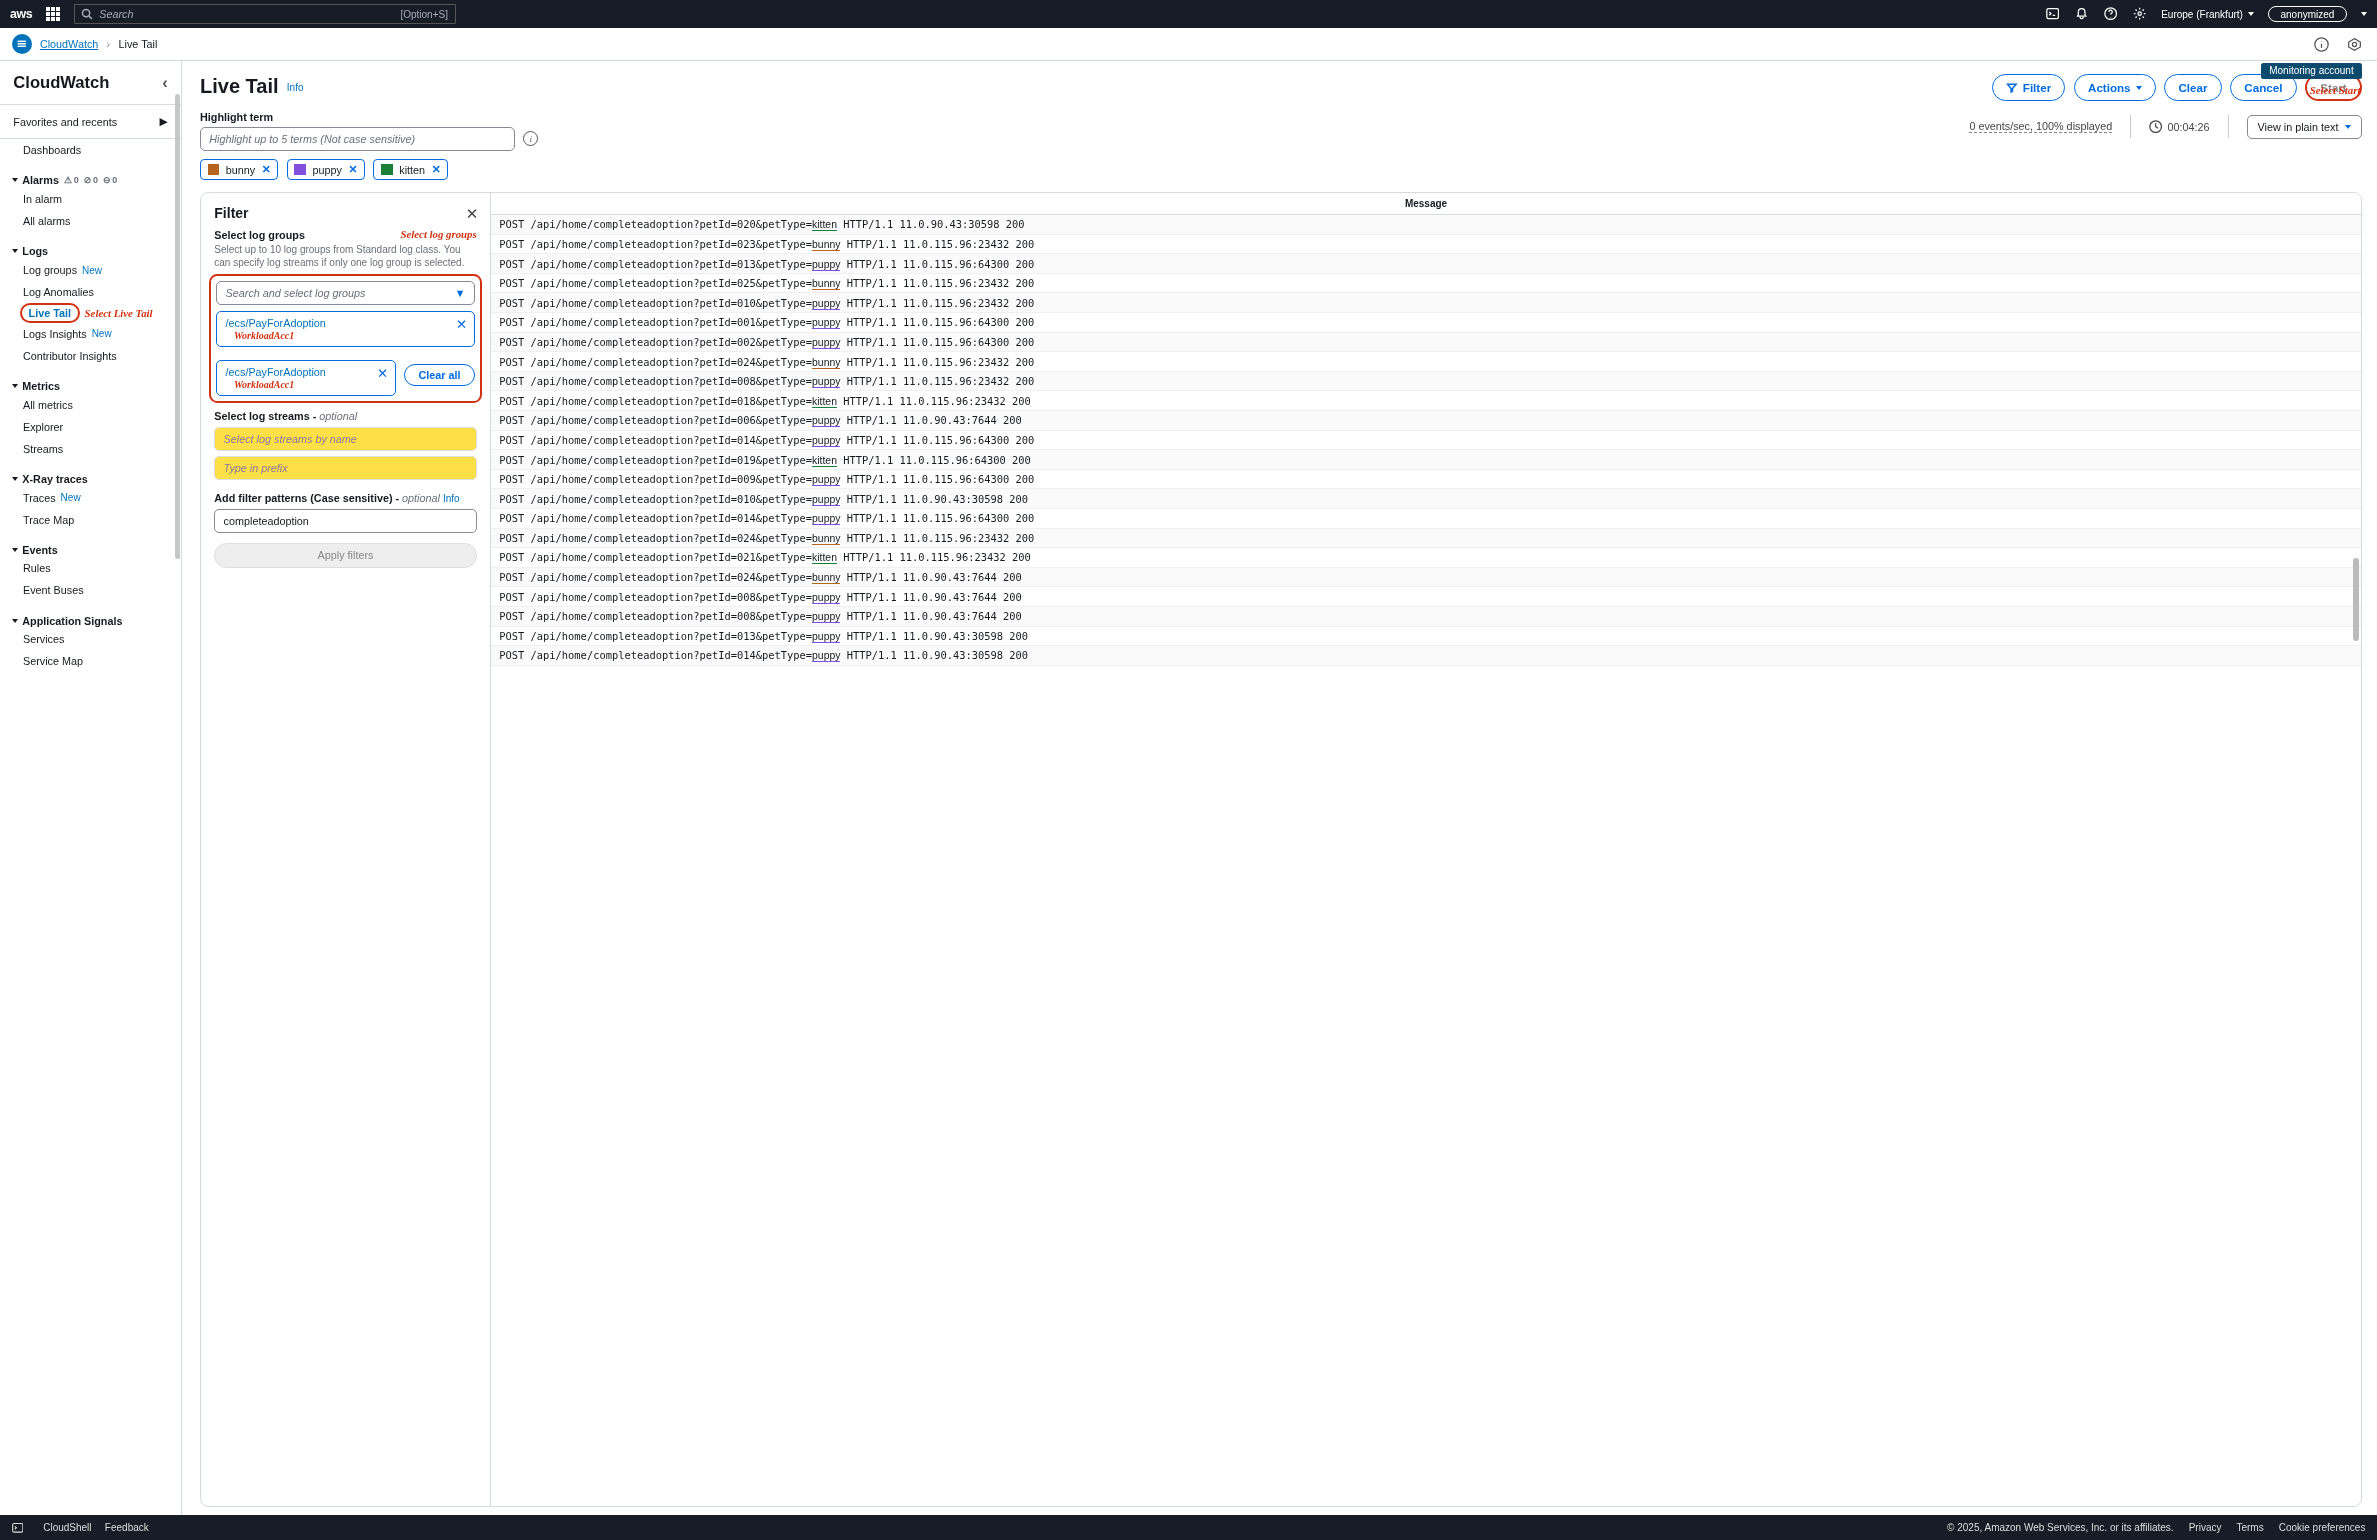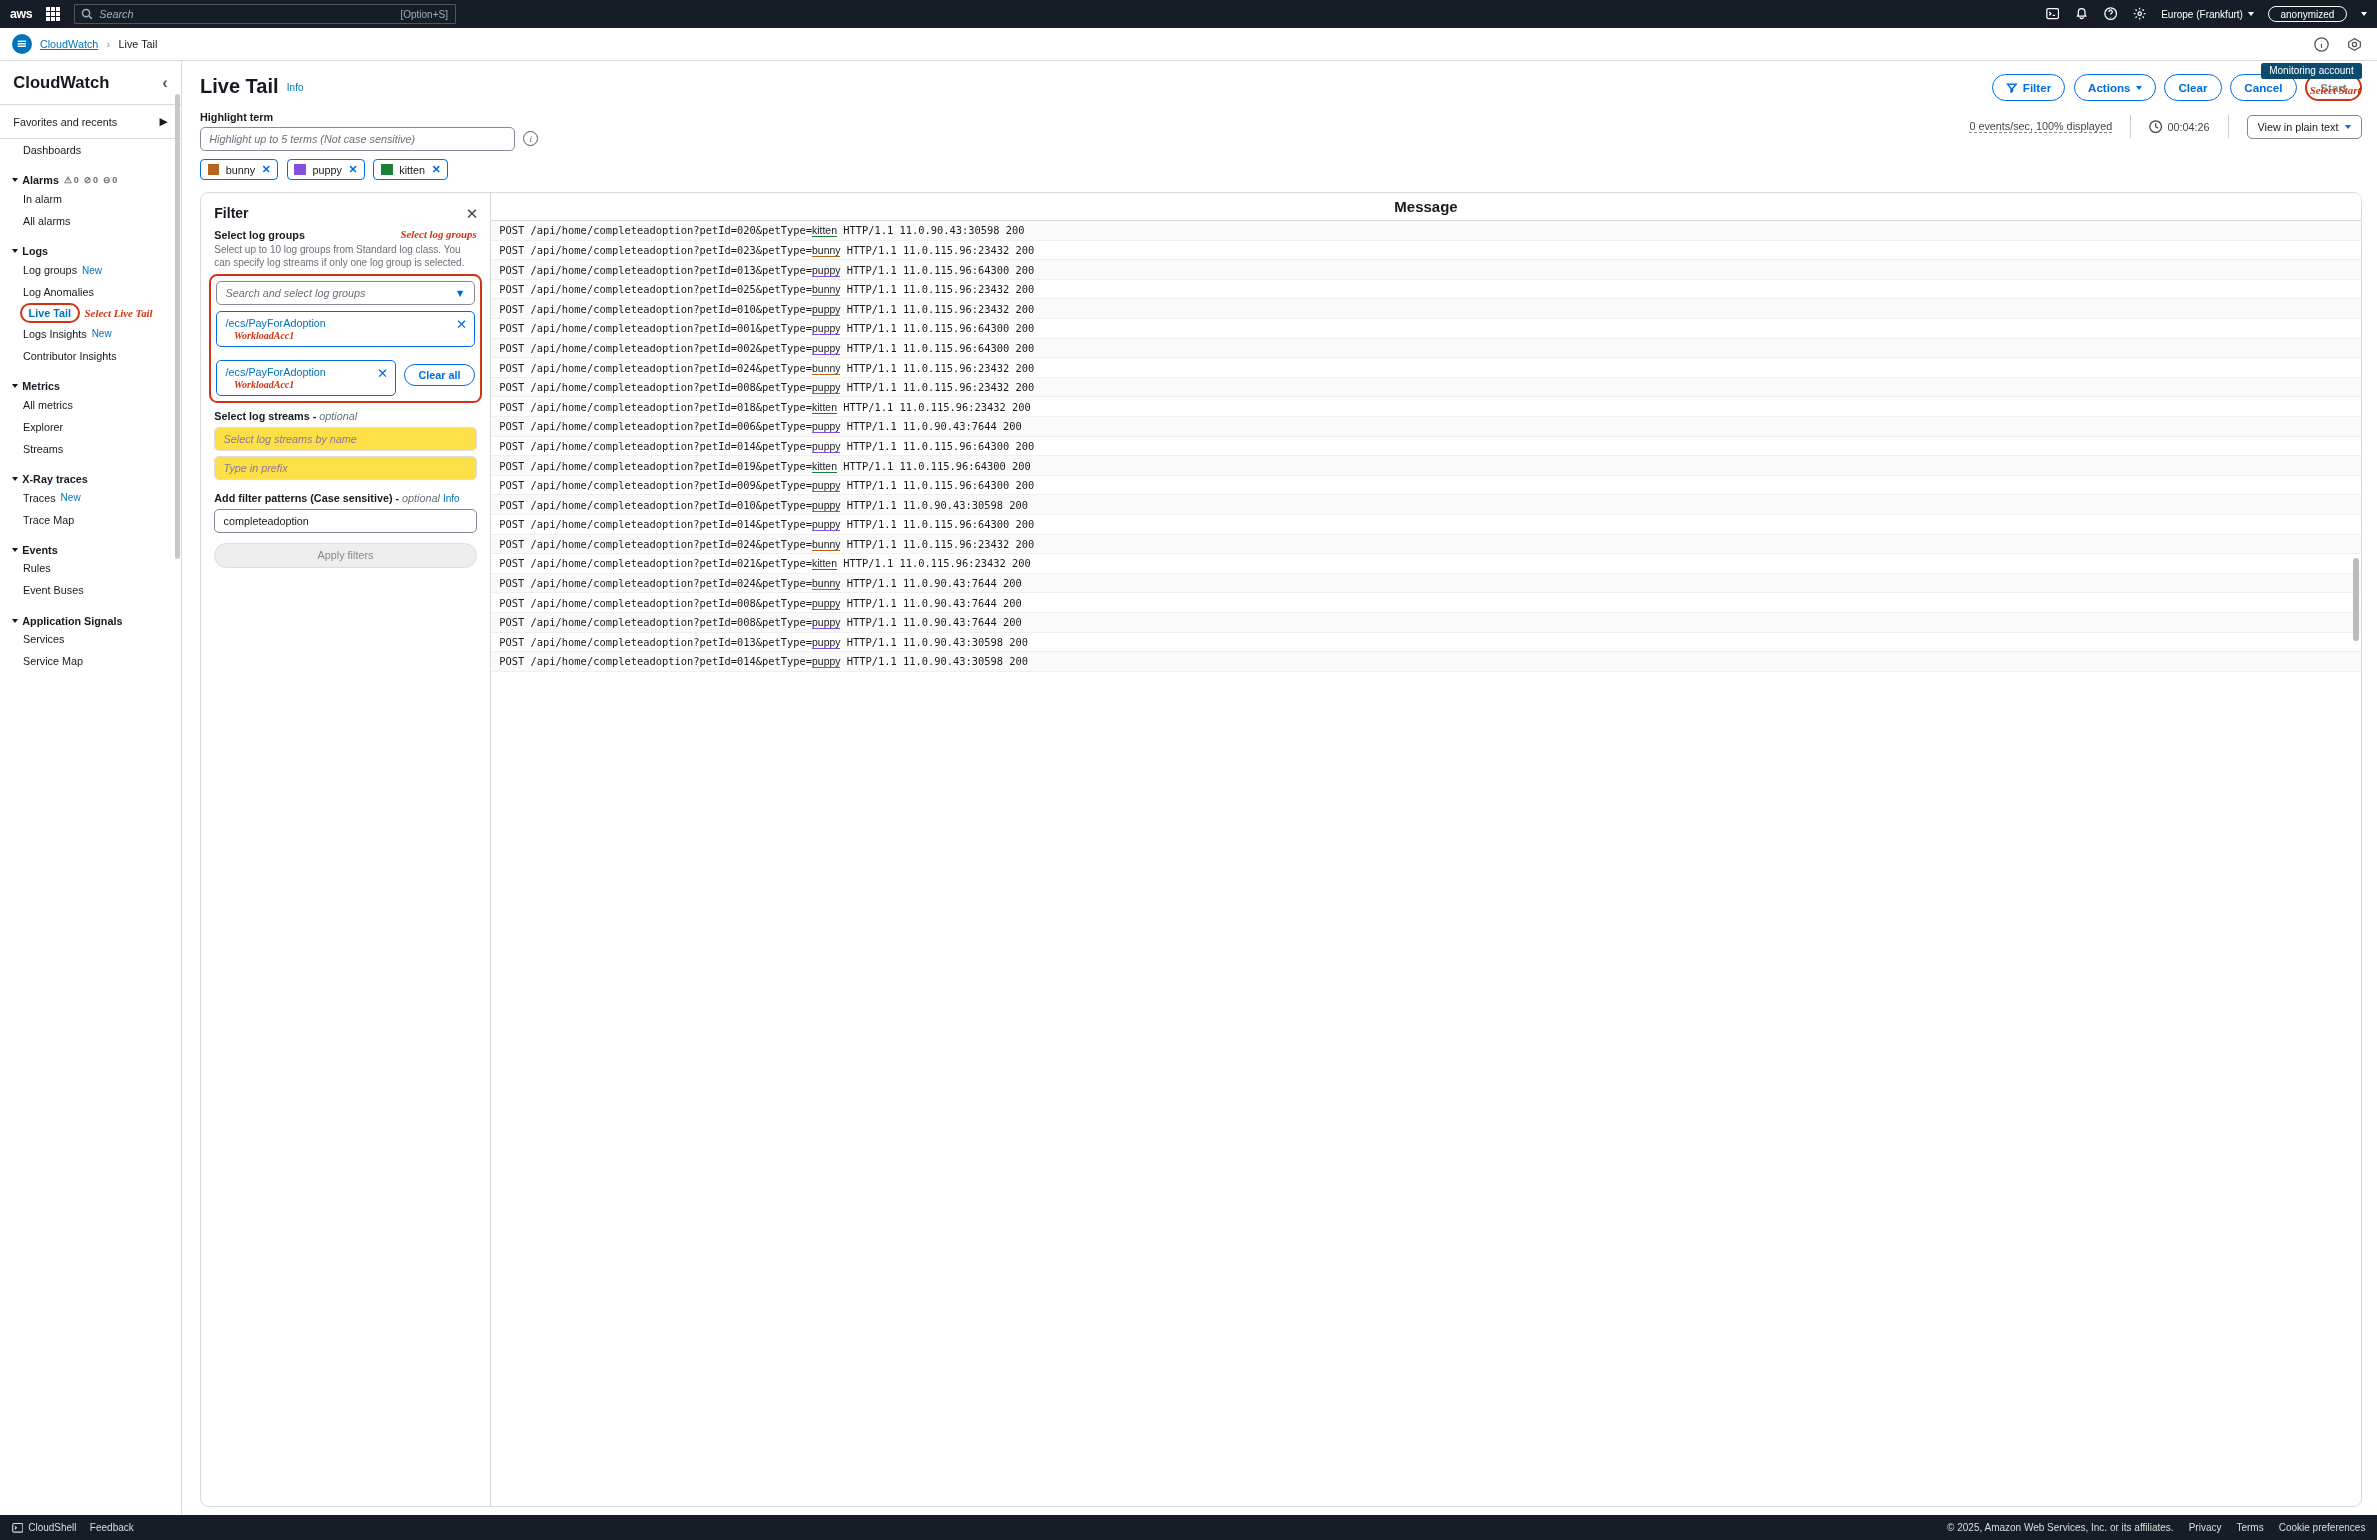--- a/index.html
+++ b/index.html
@@ -105,21 +105,21 @@
 .lg-token .x{position:absolute;right:6.6px;top:5px;color:var(--aws-blue-bright);font-size:13.3px}
 .clearall{border:1.2px solid var(--aws-blue-bright);border-radius:15px;padding:4.1px 13.3px;color:var(--aws-blue-bright);font-weight:600;cursor:pointer}
 .tok-row{display:flex;gap:8.3px;align-items:center;margin-top:6.6px}
 
 .greyinput{background:#fde047;border:0.8px solid #ddd;border-radius:5px;padding:5px 8.3px;color:#879;font-style:italic;margin-top:5px}
 .textinput{border:0.8px solid #889;border-radius:5px;padding:5px 8.3px;margin-top:5px}
 .apply{background:#eee;border:0.8px solid #ddd;border-radius:15px;padding:5.8px;text-align:center;color:#888;margin-top:10px}
 
 
 .logarea{flex:1;overflow-y:auto;position:relative}
-.logarea .hdr{position:sticky;top:0;background:#fff;text-align:center;padding:5px;font-weight:600;font-size:15px;border-bottom:0.8px solid var(--border)}
+.logarea .hdr{position:sticky;top:0;background:#fff;text-align:center;padding:5px;font-weight:600;font-size:10px;border-bottom:0.8px solid var(--border)}
 .logline{font-family:ui-monospace,Menlo,Consolas,monospace;font-size:10.4px;padding:3.3px 8.3px;white-space:nowrap;border-bottom:0.8px solid #f0f0f0}
 .logline:nth-child(odd){background:#fafafa}
 .hl{border-bottom:1.7px solid}
 .hl.kitten{border-color:#1a7f37}
 .hl.bunny{border-color:#b5651d}
 .hl.puppy{border-color:#8250df}
 .log-scroll{position:absolute;right:1.7px;top:365px;width:6.6px;height:83px;background:#bbb;border-radius:3.3px}
 
 
 .footer{height:25px;background:var(--aws-dark);color:#ddd;display:flex;align-items:center;padding:0 11.6px;font-size:10px;gap:13.3px}
@@ -425,21 +425,21 @@
             <div class="logline">POST /api/home/completeadoption?petId=013&amp;petType=<span class="hl puppy">puppy</span> HTTP/1.1 11.0.90.43:30598 200</div>
             <div class="logline">POST /api/home/completeadoption?petId=014&amp;petType=<span class="hl puppy">puppy</span> HTTP/1.1 11.0.90.43:30598 200</div>
           </div>
         <div class="log-scroll"></div>
       </div>
     </div>
   </div>
 </div>
 
 <div class="footer">
-  <span style="display:flex;align-items:flex-start;gap:5px">
+  <span style="display:flex;align-items:flex-start;gap:20px">
       <svg width="11.6" height="11.6" viewBox="0 0 16 16" fill="none" stroke="#ddd" stroke-width="1.5">
         <rect x="1" y="2" width="14" height="12" rx="2"></rect>
         <path d="M4 6l2 2-2 2"></path>
       </svg>
       <span>CloudShell</span>
     </span>
   <a>Feedback</a>
   <div class="right">
     <span>© 2025, Amazon Web Services, Inc. or its affiliates.</span>
     <a>Privacy</a>

